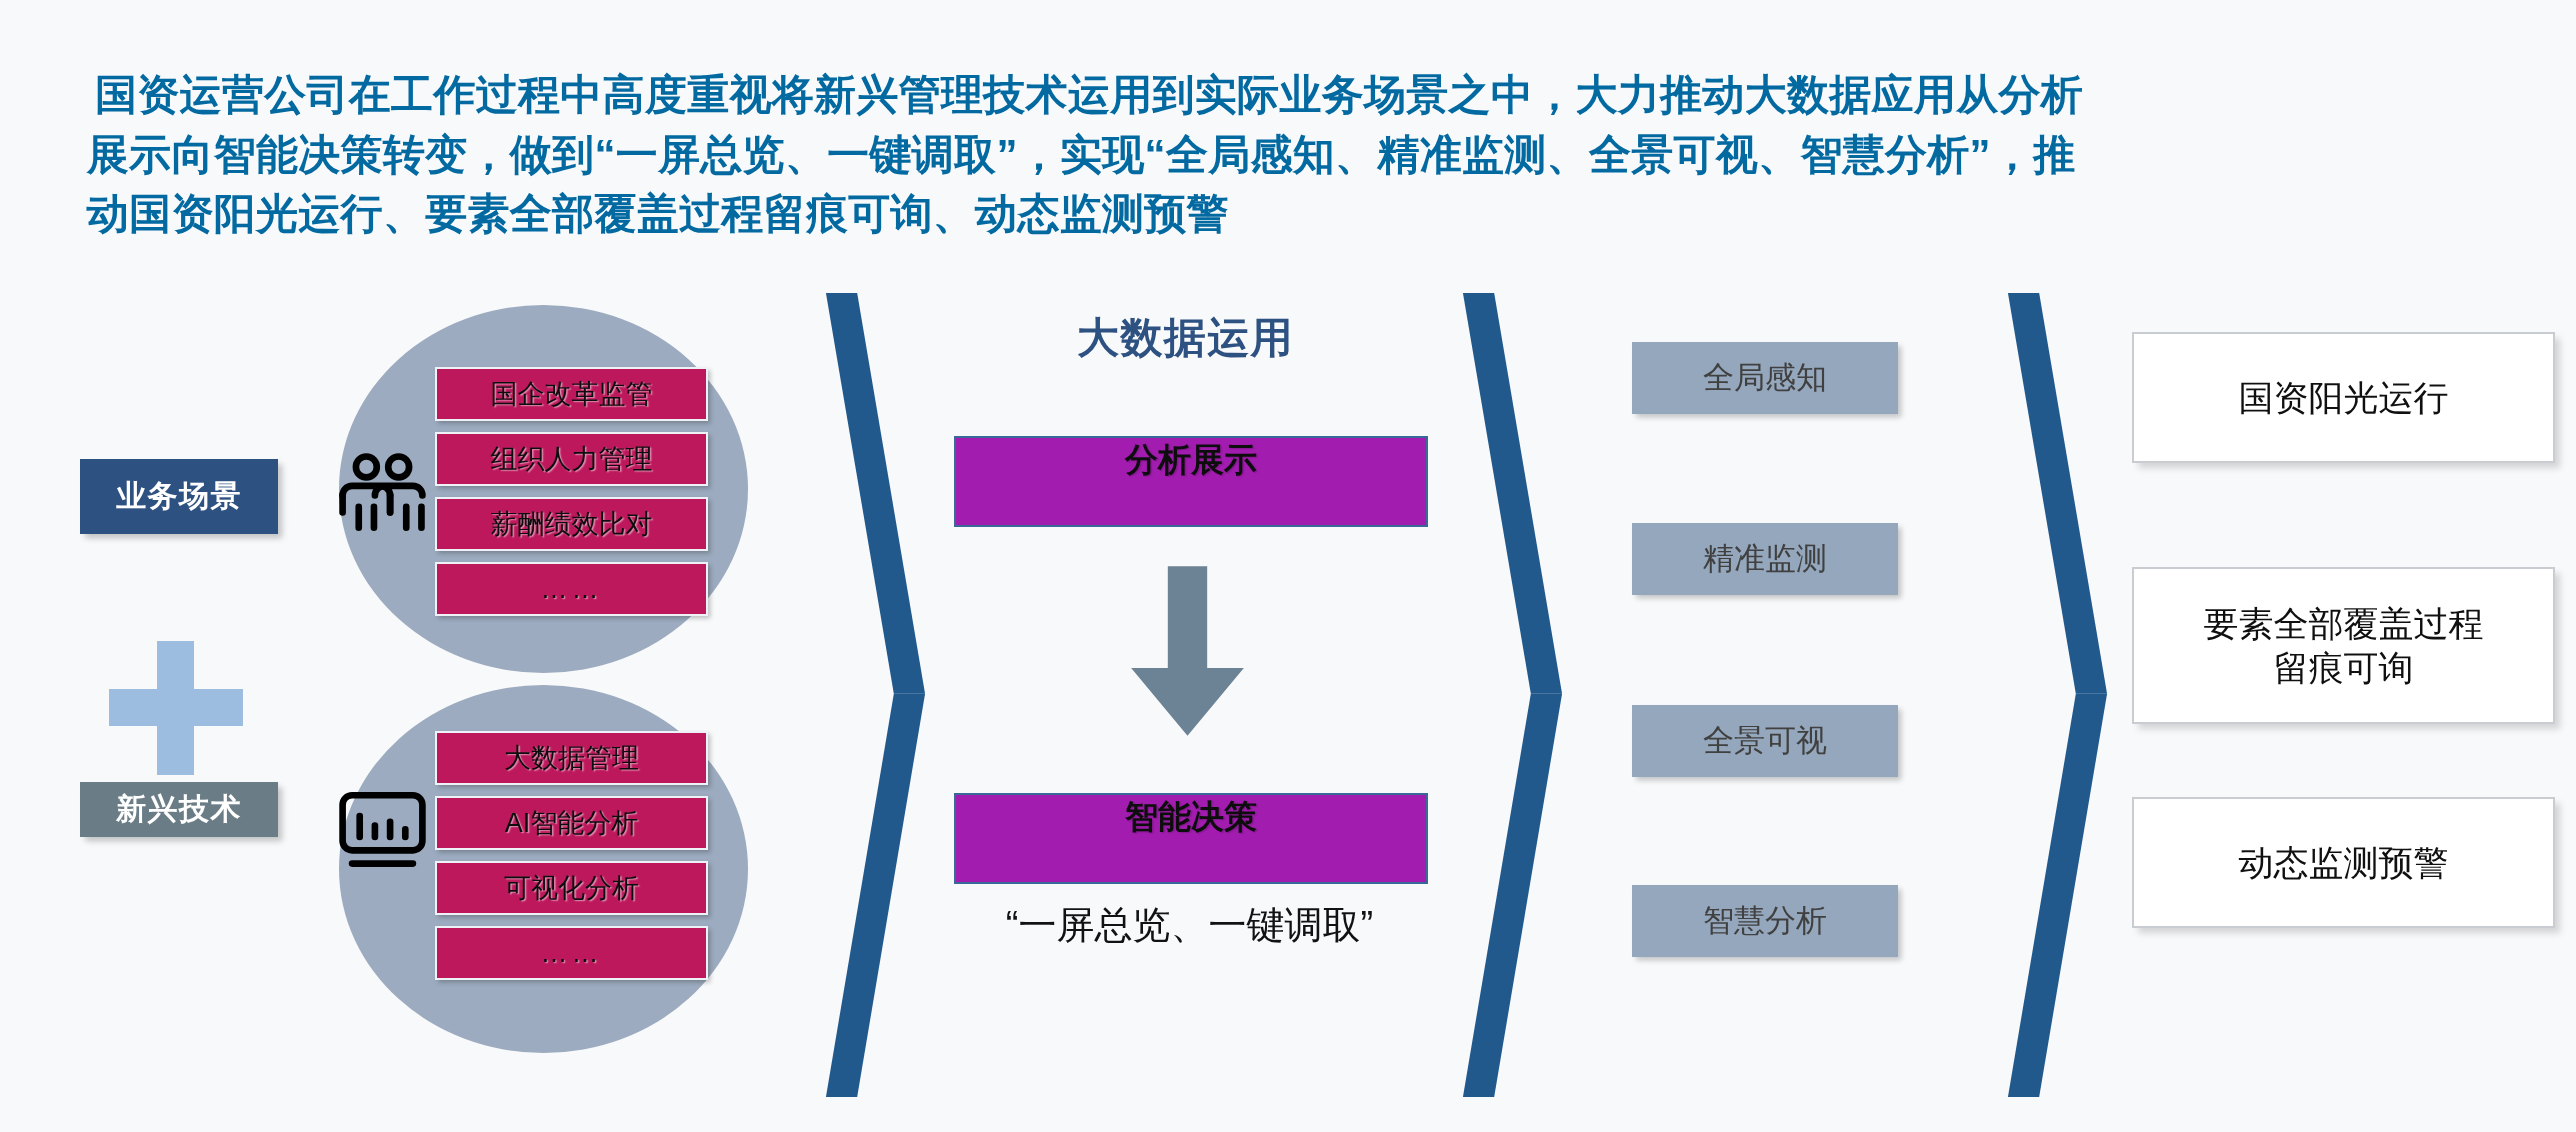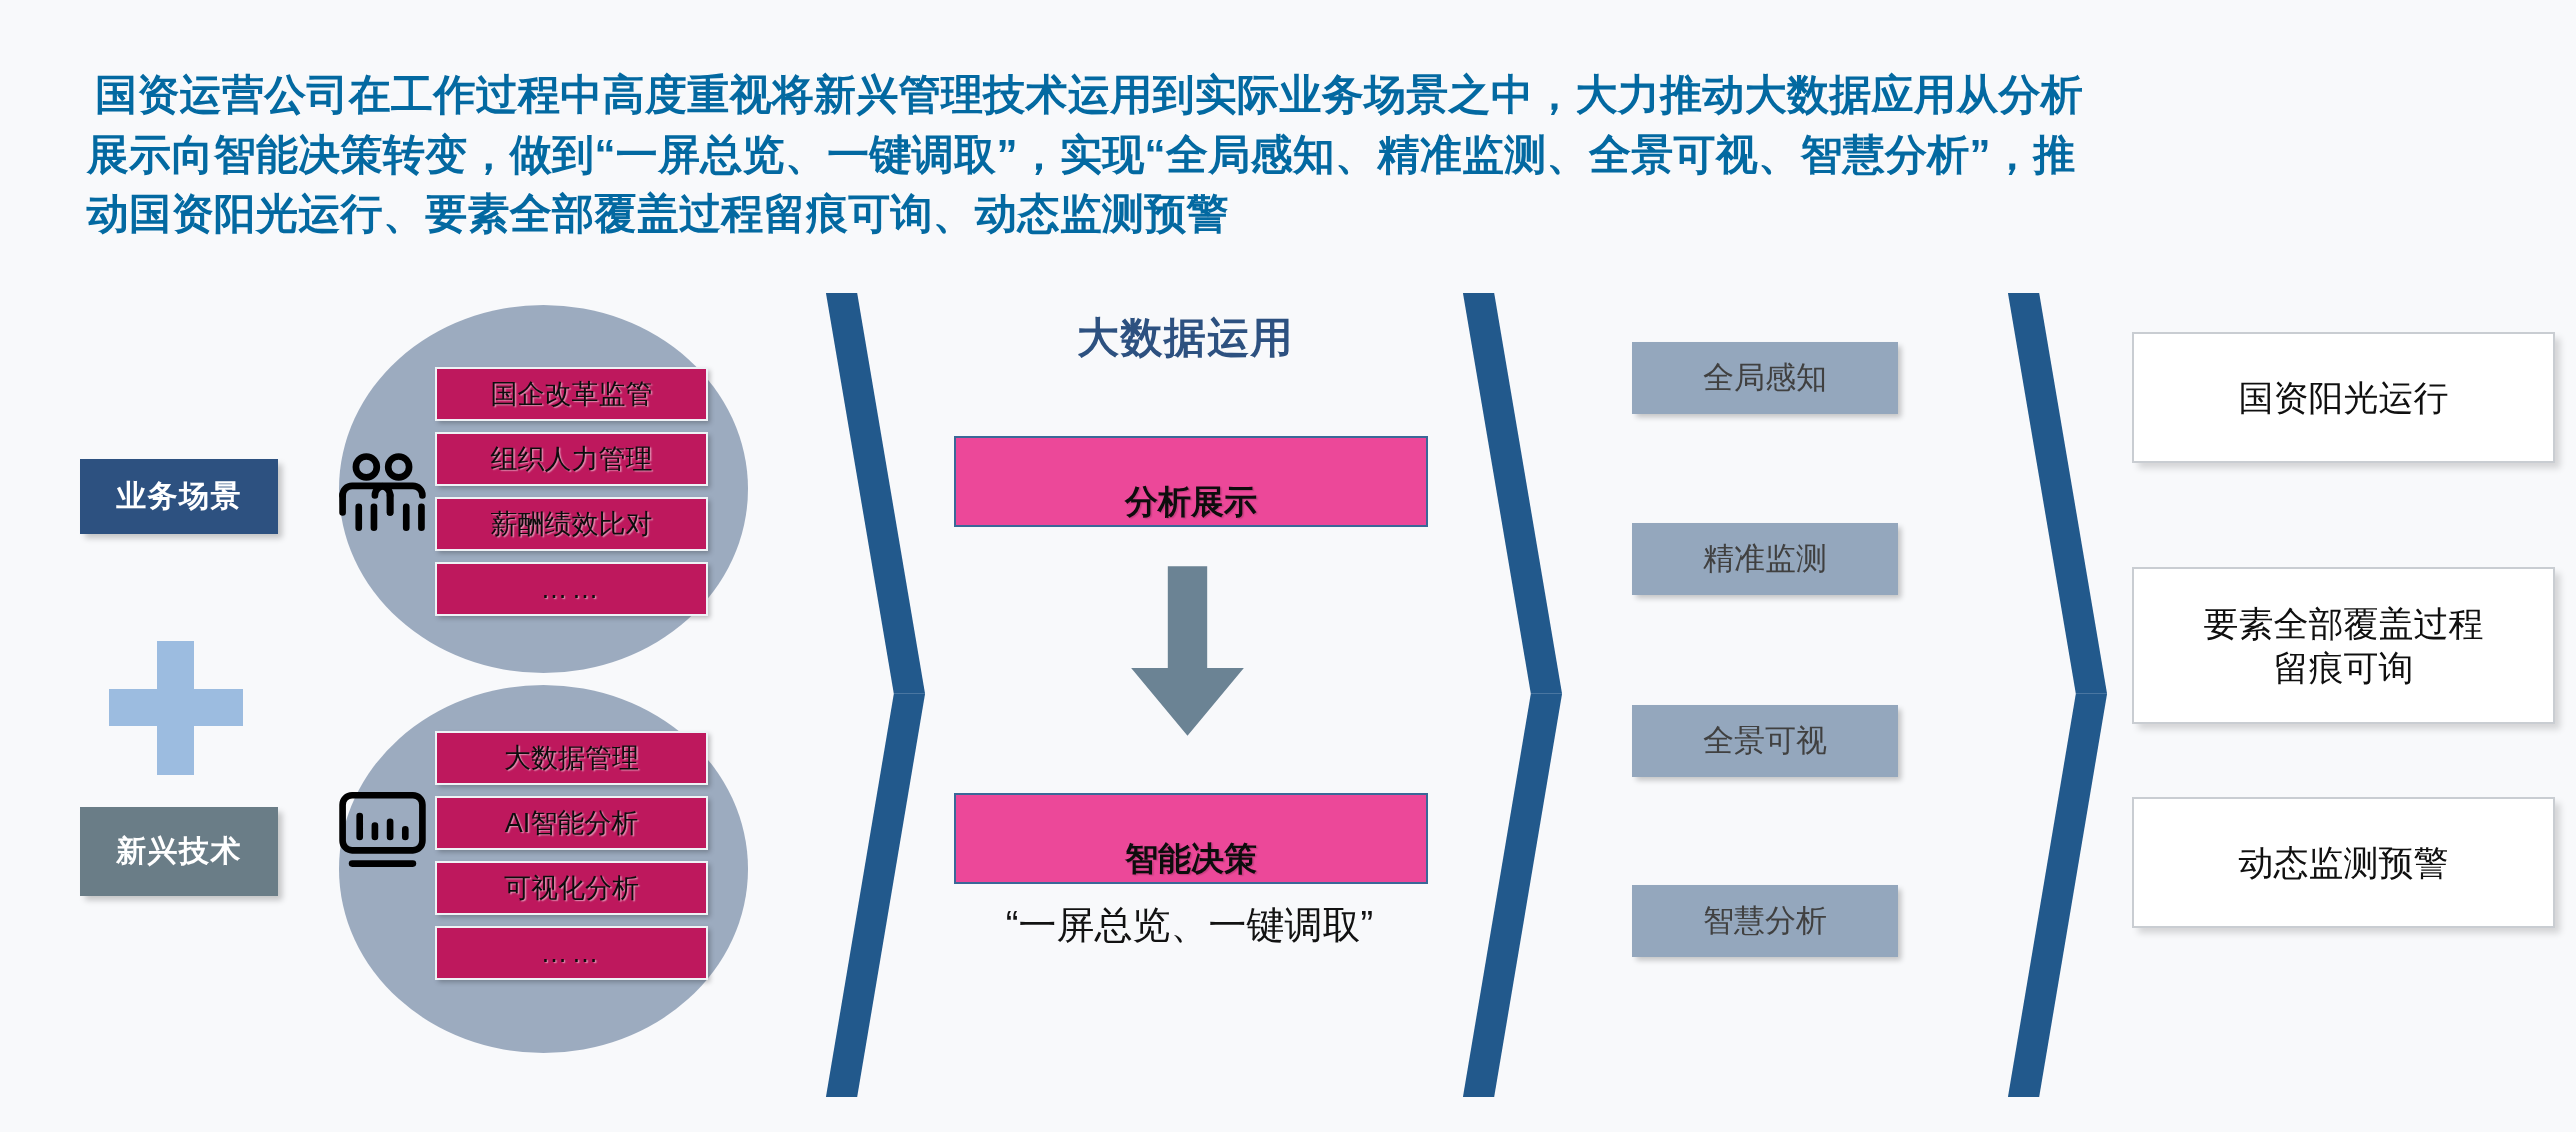--- a/index.html
+++ b/index.html
@@ -28,21 +28,21 @@
 
   
   .tag{
     position:absolute;
     display:flex;align-items:center;justify-content:center;
     color:#ffffff;font-weight:bold;font-size:30px;
     letter-spacing:1.4px;
     box-shadow:4.8px 4.8px 6.1px rgba(0,0,0,0.22);
   }
   #tag-business{left:80px;top:459px;width:198px;height:75px;background:#2d5180;}
-  #tag-tech{left:80px;top:782px;width:198px;height:89px;background:#6a7d87;margin-top:25px;}
+  #tag-tech{left:80px;top:782px;width:198px;height:55px;background:#6a7d87;}
 
   
   #plus{position:absolute;left:109px;top:641px;width:134px;height:134px;}
   #plus .h{position:absolute;left:0;top:48px;width:134px;height:37px;background:#9cbce0;}
   #plus .v{position:absolute;left:48px;top:0;width:37px;height:134px;background:#9cbce0;}
 
   
   .bubble{
     position:absolute;
     background:#9cabbf;
@@ -79,22 +79,22 @@
   
   #mid-title{
     position:absolute;left:947px;top:310px;width:477px;
     text-align:center;
     color:#2d5180;font-weight:bold;font-size:42px;
     letter-spacing:1.4px;
   }
   .mid-box{
     position:absolute;left:954px;width:470px;height:87px;
     border:2px solid #3a6898;
-    background:#ec4899;
-    display:flex;align-items:flex-end;justify-content:center;
+    background:#a21caf;
+    display:flex;align-items:flex-start;justify-content:center;
     font-size:33px;font-weight:bold;color:#0d0d0d;
     text-shadow:1.4px 1.4px 1.4px rgba(0,0,0,0.18);
   }
   #mid-box-1{top:436px;}
   #mid-box-2{top:793px;}
 
   #mid-arrow{position:absolute;left:1123px;top:566px;width:129px;height:170px;}
 
   #mid-caption{
     position:absolute;left:927px;top:900px;width:525px;

